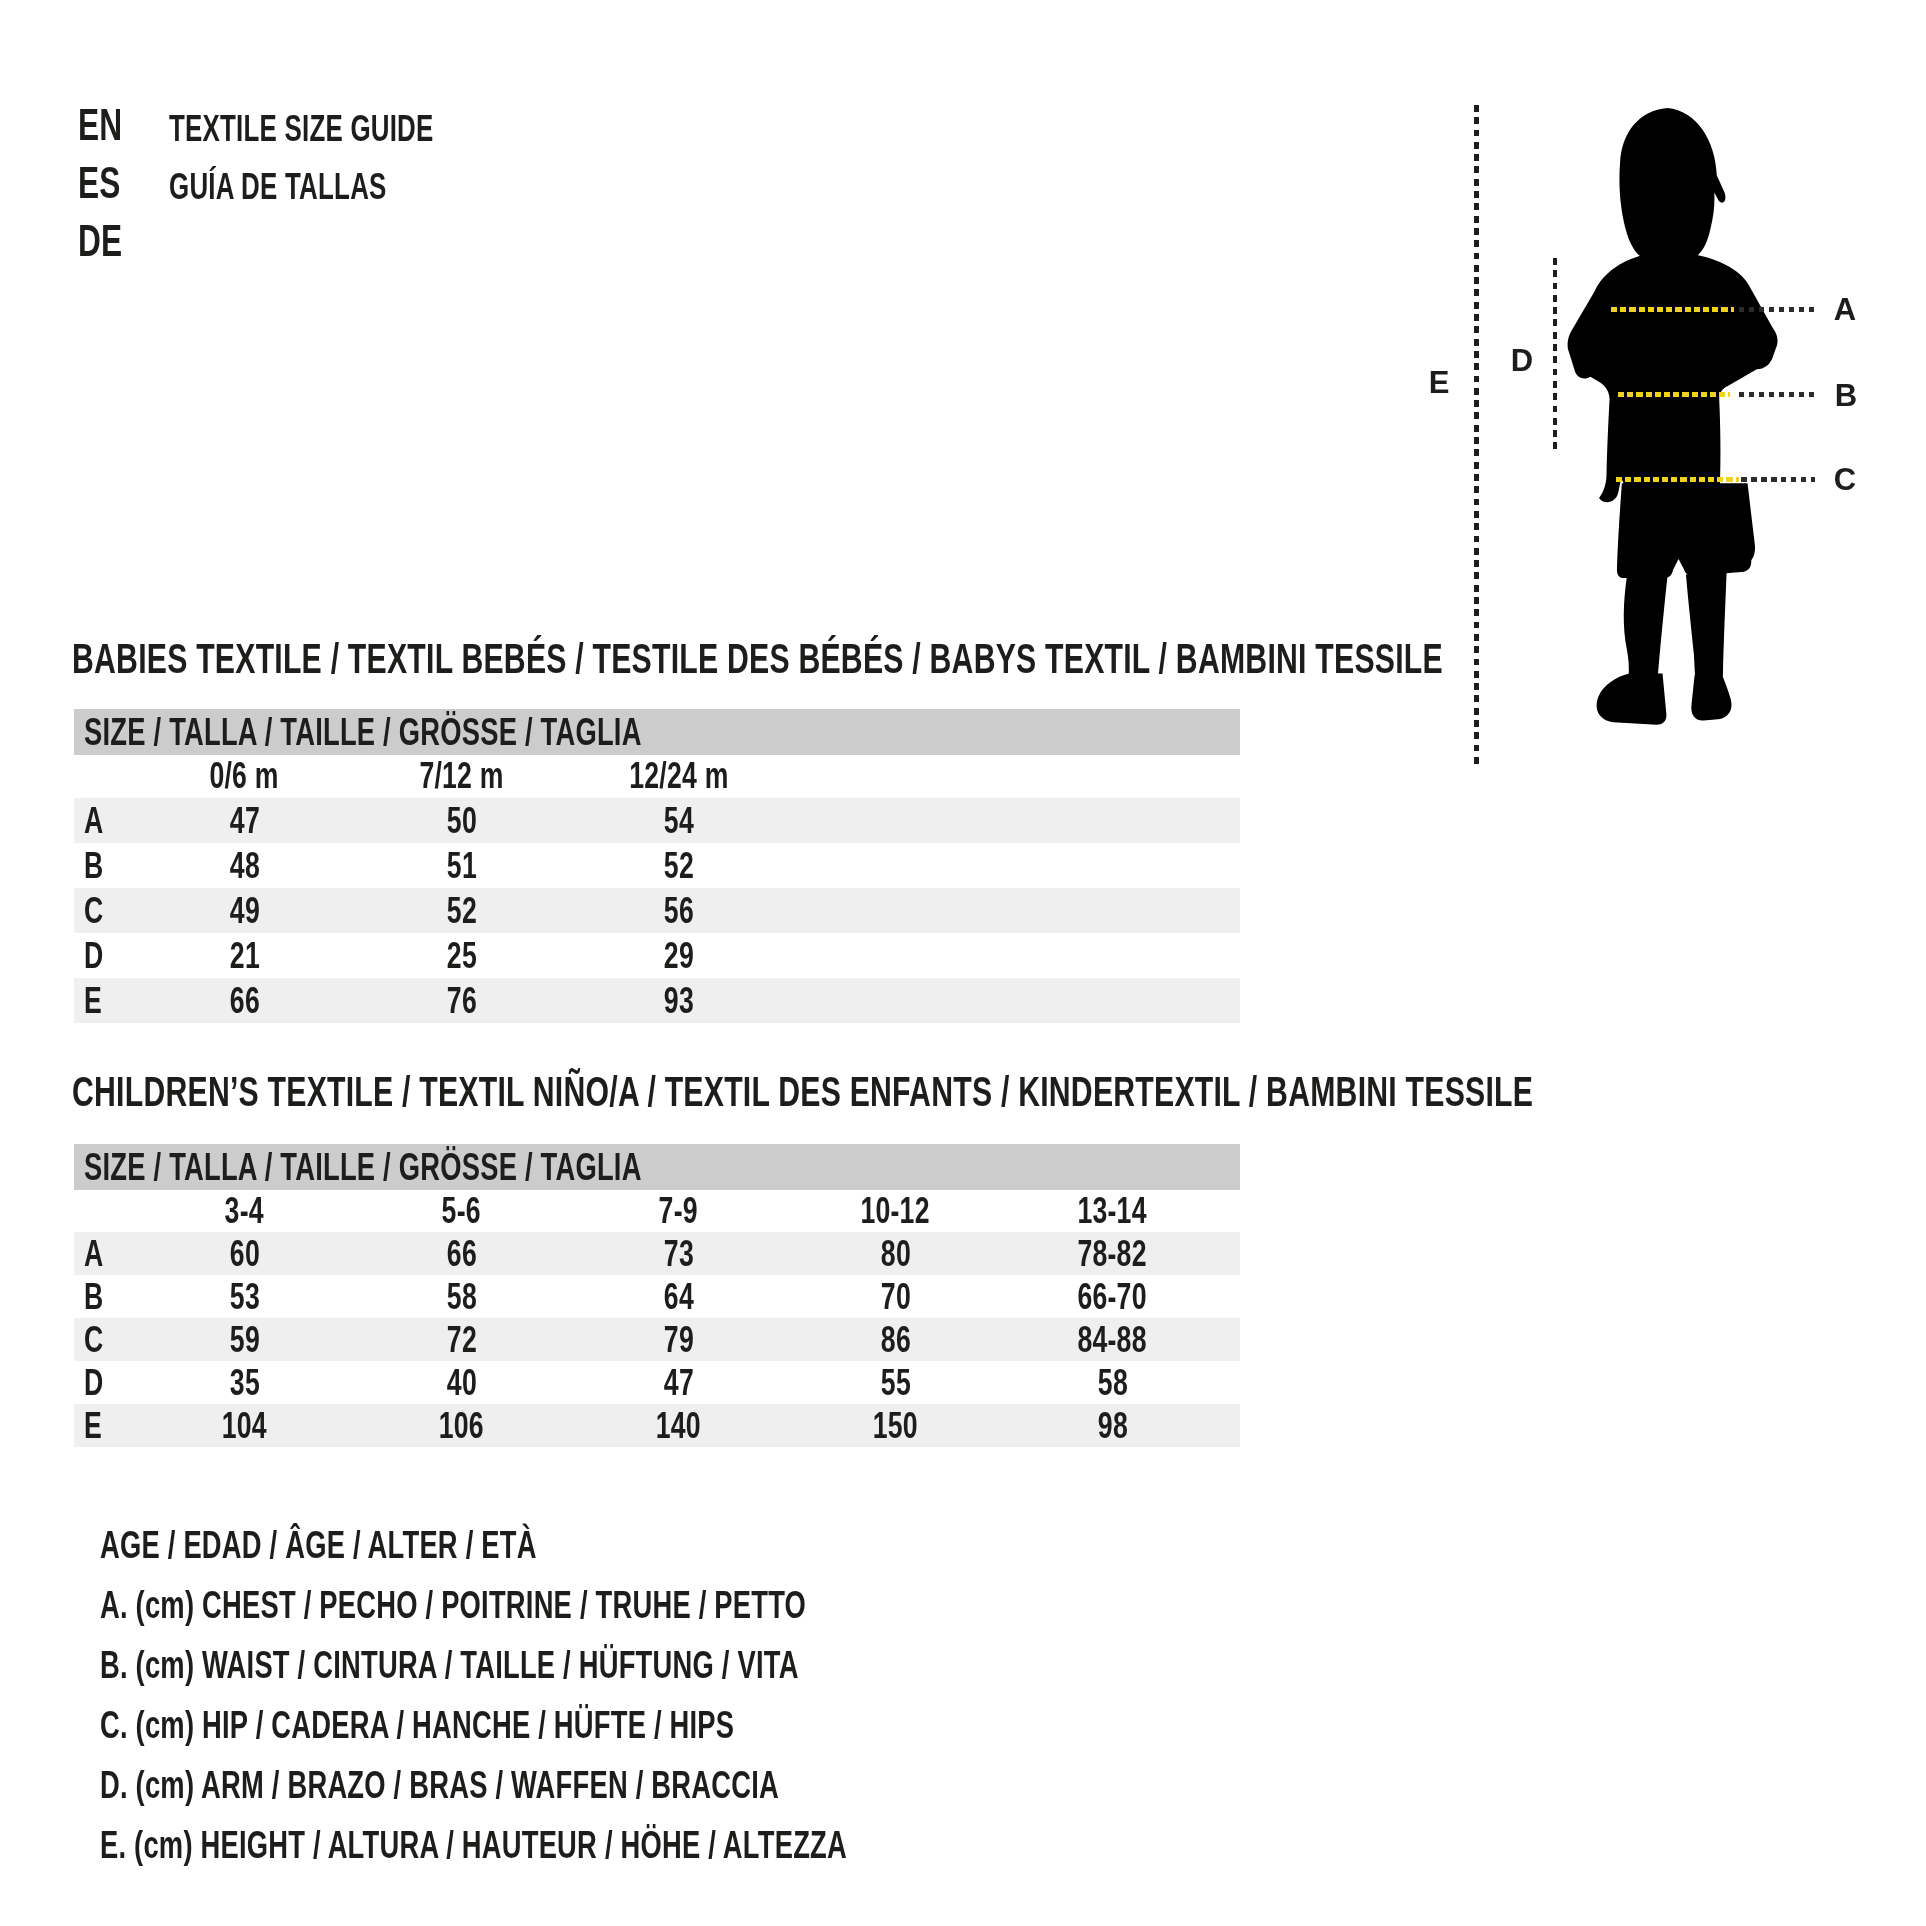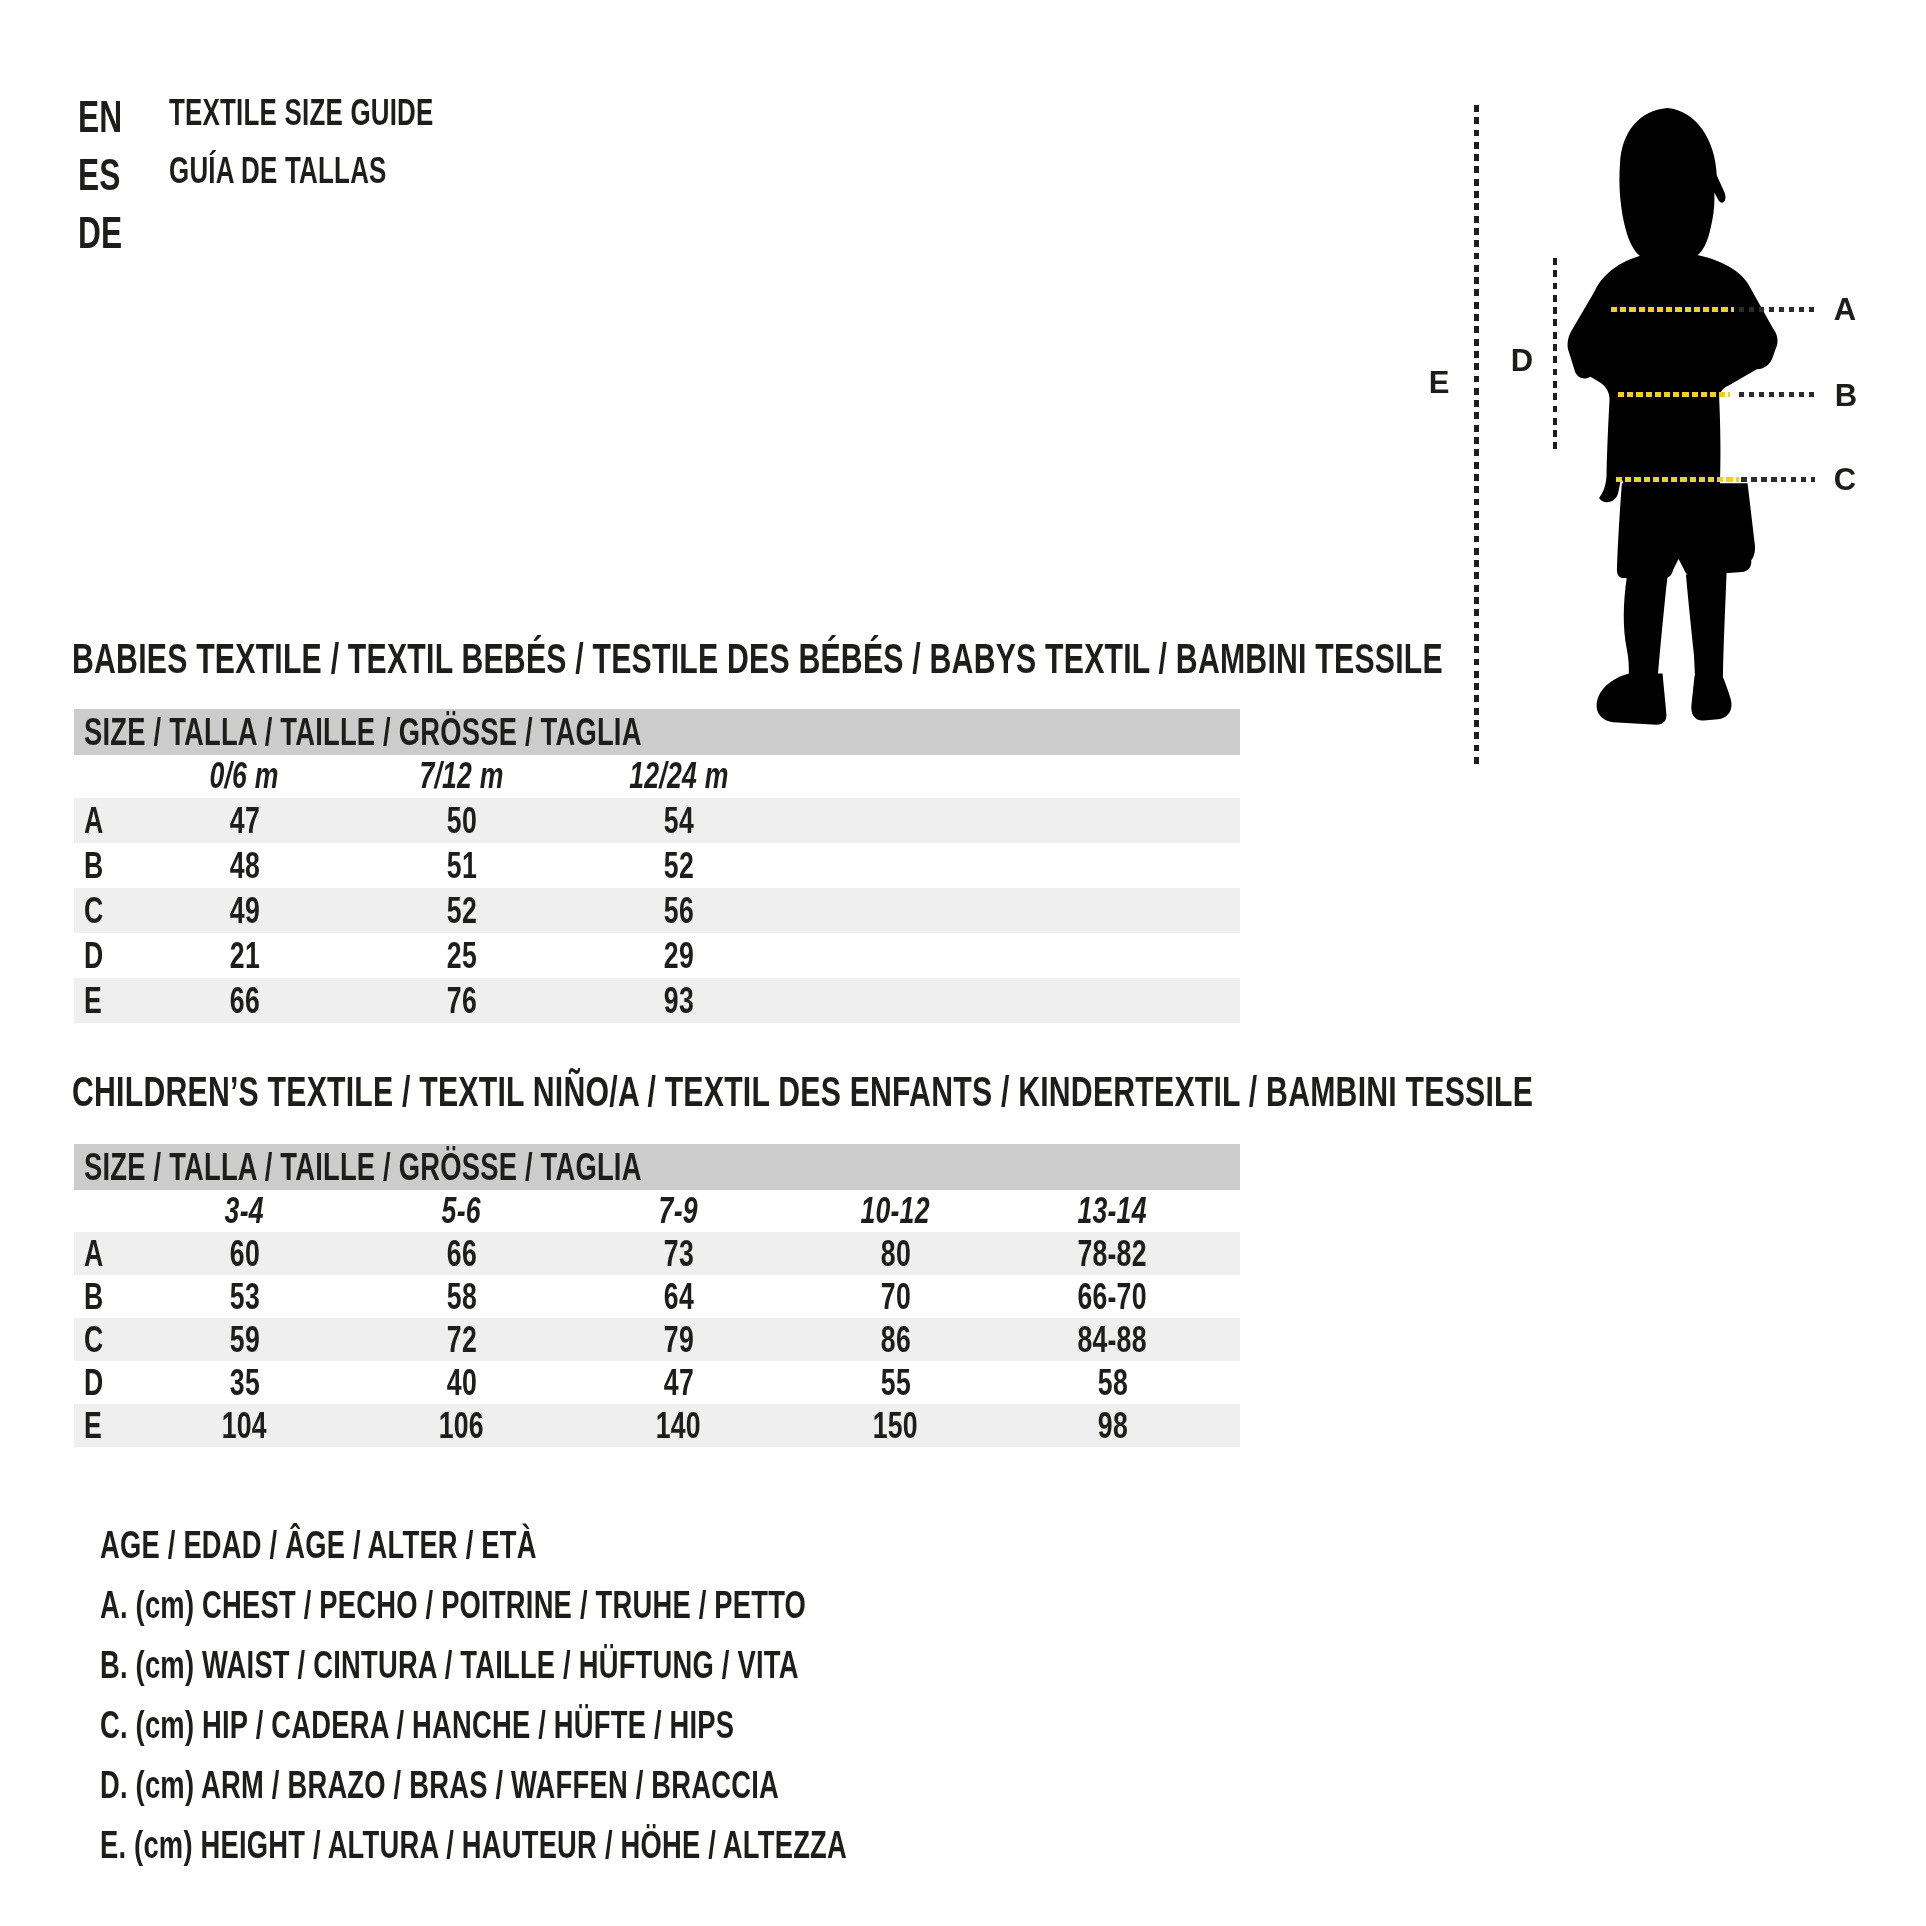--- a/index.html
+++ b/index.html
@@ -30,41 +30,41 @@
   }
   .cond-c{
     display:inline-block;
     transform:scaleX(0.72);
     transform-origin:50% 50%;
     white-space:nowrap;
     font-weight:700;
     letter-spacing:0.3px;
   }
   
-  .lang-row{display:flex;height:58px;align-items:flex-start;}
+  .lang-row{display:flex;height:58px;align-items:flex-end;}
   .lang-code{width:91px;font-size:44px;}
   .lang-label{font-size:36px;}
   
   .section-heading{font-size:42px;}
   
   .size-bar{
     background:var(--bar);
     width:1166px;height:46px;
     display:flex;align-items:center;
     padding-left:10px;
     font-size:38px;
   }
   .tbl{width:1166px;}
   .tbl-row{display:grid;align-items:center;font-size:37px;}
   .tbl-row.babies{grid-template-columns:62px 217px 217px 217px auto;}
   .tbl-row.children{grid-template-columns:62px 217px 217px 217px 217px 217px auto;}
   .tbl-row.striped{background:var(--stripe);}
   .tbl-row .rowlabel{padding-left:10px;}
   .tbl-row .cell{display:flex;justify-content:center;align-items:center;}
-  .hdr{font-weight:700;font-style:italic;}
+  .hdr{font-weight:700;}
   
   .legend-line{height:60px;display:flex;align-items:center;font-size:38px;}
   
   .vdots{
     background:repeating-linear-gradient(180deg,var(--ink) 0 6.8px,transparent 6.8px 12.3px);
   }
   .dash-y{
     height:5px;
     background:repeating-linear-gradient(90deg,var(--yellow) 0 6.2px,transparent 6.2px 9.2px);
   }

